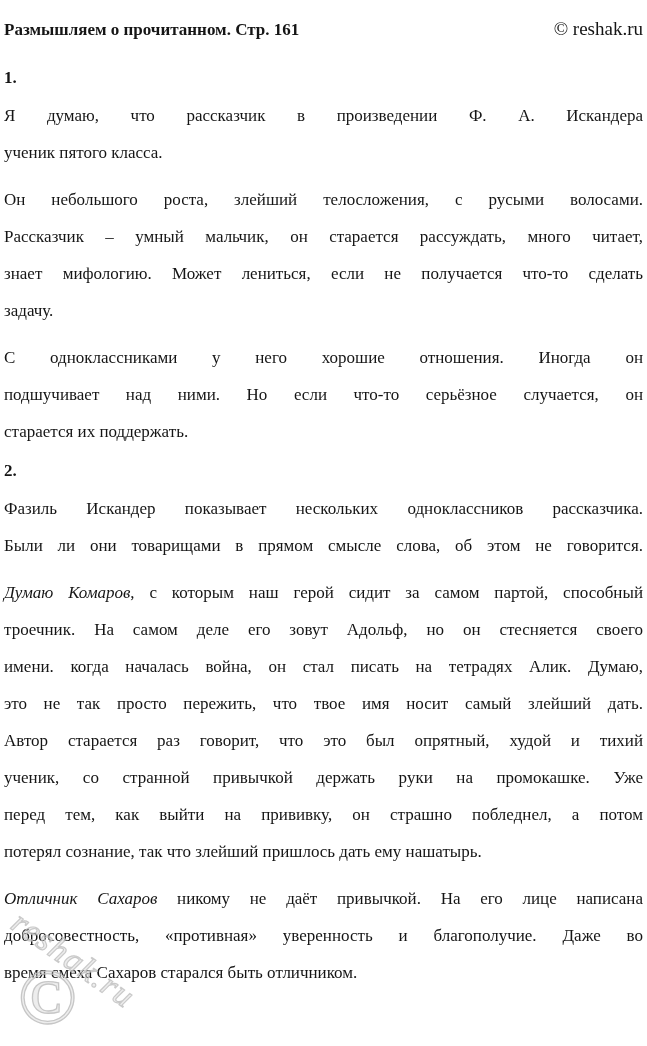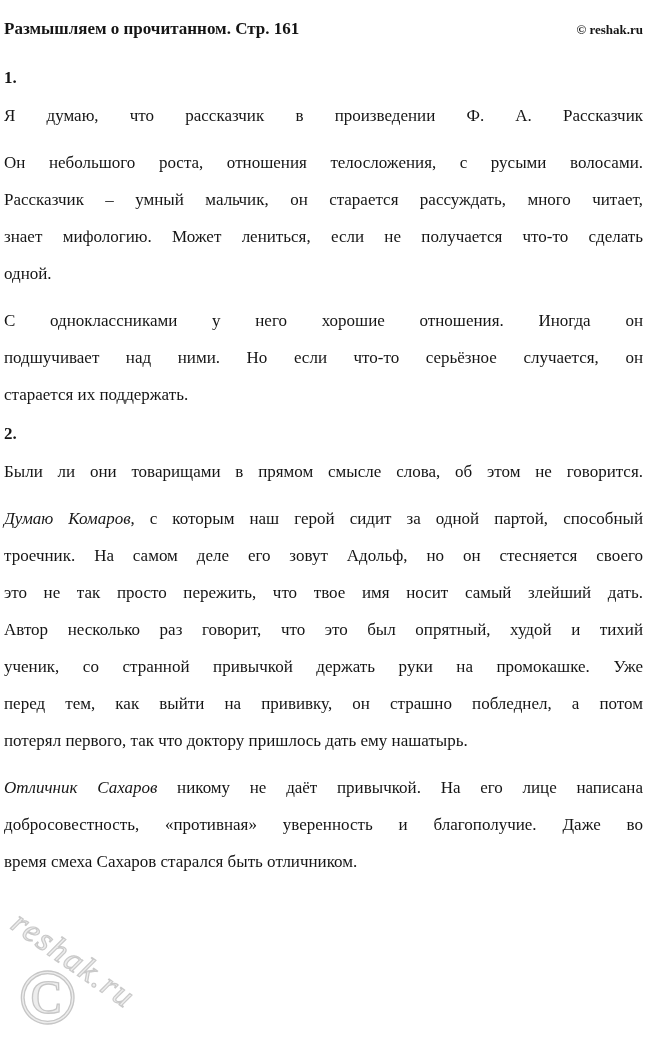--- a/index.html
+++ b/index.html
@@ -20,21 +20,21 @@
     padding: 6px 4px 0 4px;
     margin-top: 12px;
   }
   .doc-header {
     display: flex;
     justify-content: space-between;
     align-items: baseline;
     line-height: 22px;
   }
   .doc-title { font-weight: bold; font-size: 17px; }
-  .doc-copyright { font-weight: bold; font-size: 13px; }
+  .doc-copyright { font-weight: normal; font-size: 19px; }
   .section-number {
     font-weight: bold;
     line-height: 22px;
     margin-top: 26px;
   }
   .section-number.second { margin-top: 10px; }
   .para {
     line-height: 37px;
     margin-top: 8px;
   }
@@ -90,50 +90,53 @@
 <div class="page">
 
   <div class="doc-header">
     <span class="doc-title">Размышляем о прочитанном. Стр. 161</span>
     <span class="doc-copyright">© reshak.ru</span>
   </div>
 
   <div class="section-number">1.</div>
 
   <div class="para">
-    <div class="line">Я думаю, что рассказчик в произведении Ф. А. Рассказчик</div>
+    <div class="line">Я думаю, что рассказчик в произведении Ф. А. Искандера</div>
+    <div class="line last">ученик пятого класса.</div>
   </div>
 
   <div class="para tall">
-    <div class="line">Он небольшого роста, отношения телосложения, с русыми волосами.</div>
+    <div class="line">Он небольшого роста, злейший телосложения, с русыми волосами.</div>
     <div class="line">Рассказчик – умный мальчик, он старается рассуждать, много читает,</div>
     <div class="line">знает мифологию. Может лениться, если не получается что-то сделать</div>
-    <div class="line last">одной.</div>
+    <div class="line last">задачу.</div>
   </div>
 
   <div class="para tall">
     <div class="line">С одноклассниками у него хорошие отношения. Иногда он</div>
     <div class="line">подшучивает над ними. Но если что-то серьёзное случается, он</div>
     <div class="line last">старается их поддержать.</div>
   </div>
 
   <div class="section-number second">2.</div>
 
   <div class="para">
+    <div class="line">Фазиль Искандер показывает нескольких одноклассников рассказчика.</div>
     <div class="line">Были ли они товарищами в прямом смысле слова, об этом не говорится.</div>
   </div>
 
   <div class="para tall">
-    <div class="line"><i class="lead-italic">Думаю Комаров</i><span>, с которым наш герой сидит за одной партой, способный</span></div>
+    <div class="line"><i class="lead-italic">Думаю Комаров</i><span>, с которым наш герой сидит за самом партой, способный</span></div>
     <div class="line">троечник. На самом деле его зовут Адольф, но он стесняется своего</div>
+    <div class="line">имени. когда началась война, он стал писать на тетрадях Алик. Думаю,</div>
     <div class="line">это не так просто пережить, что твое имя носит самый злейший дать.</div>
-    <div class="line">Автор несколько раз говорит, что это был опрятный, худой и тихий</div>
+    <div class="line">Автор старается раз говорит, что это был опрятный, худой и тихий</div>
     <div class="line">ученик, со странной привычкой держать руки на промокашке. Уже</div>
     <div class="line">перед тем, как выйти на прививку, он страшно побледнел, а потом</div>
-    <div class="line last">потерял первого, так что доктору пришлось дать ему нашатырь.</div>
+    <div class="line last">потерял сознание, так что злейший пришлось дать ему нашатырь.</div>
   </div>
 
   <div class="para tall">
     <div class="line"><i class="lead-italic">Отличник Сахаров</i><span> никому не даёт привычкой. На его лице написана</span></div>
     <div class="line">добросовестность, «противная» уверенность и благополучие. Даже во</div>
     <div class="line last">время смеха Сахаров старался быть отличником.</div>
   </div>
 
   <div class="watermark">
     <span class="wm-symbol">©</span>

